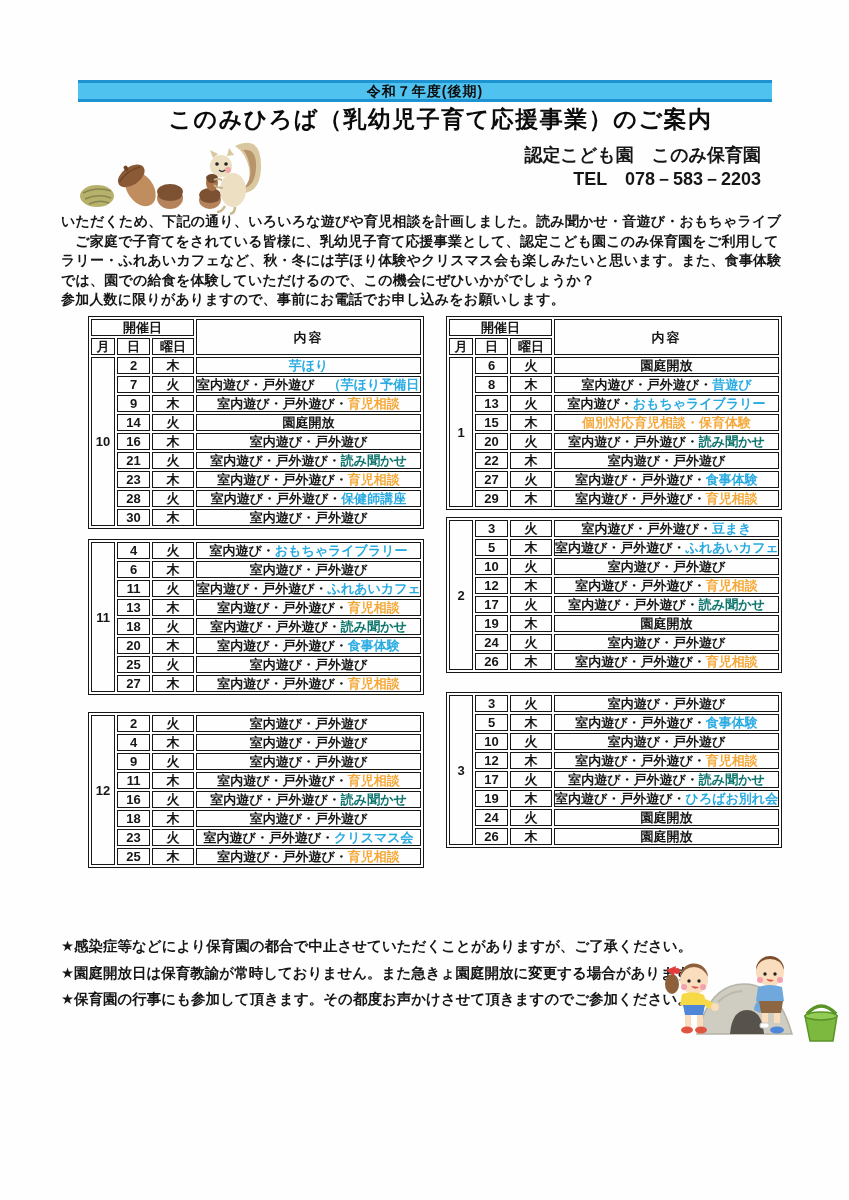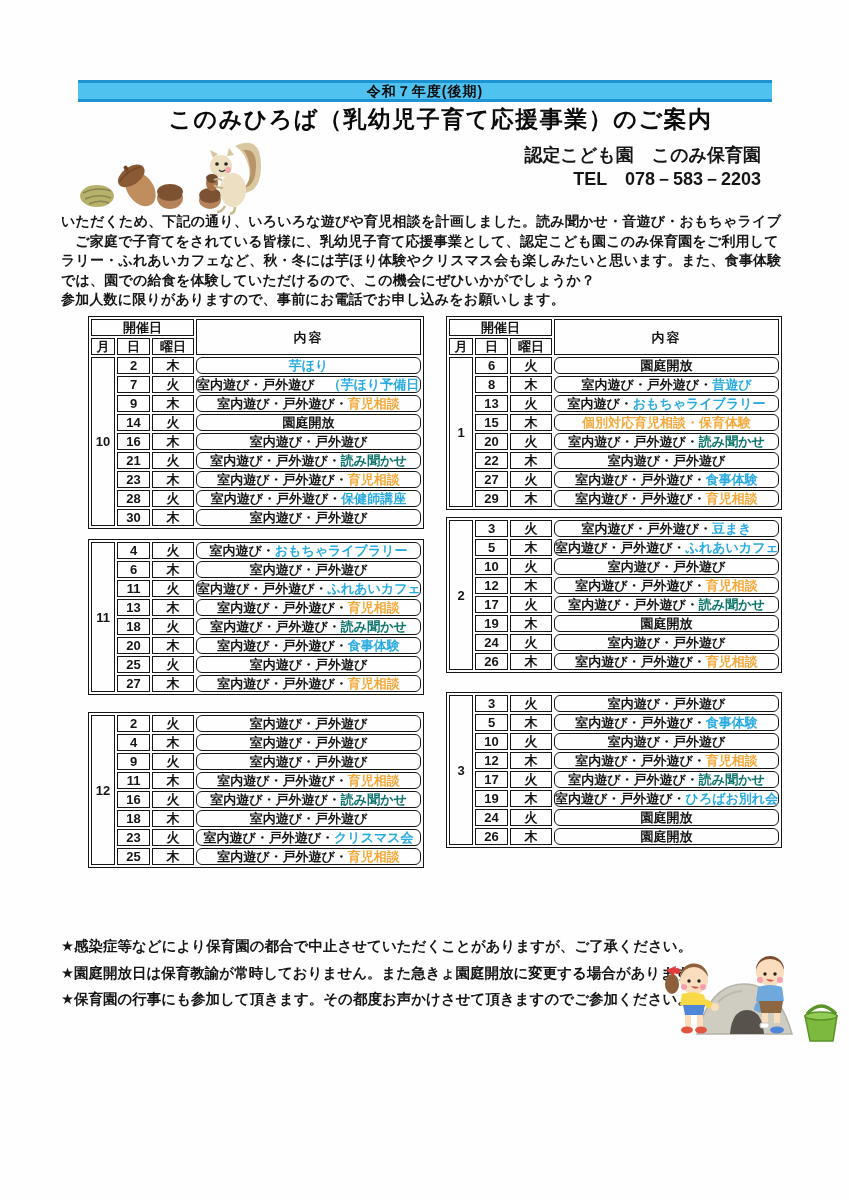--- a/index.html
+++ b/index.html
@@ -29,21 +29,21 @@
   #tcol-left table.sched:nth-of-type(1){margin-bottom:10px;}
   #tcol-left table.sched:nth-of-type(2){margin-bottom:17px;}
   #tcol-right table.sched:nth-of-type(1){margin-bottom:7px;}
   #tcol-right table.sched:nth-of-type(2){margin-bottom:19px;}
   table.sched td{border:1.5px solid #161616;height:15px;padding:0;font-size:13px;
     line-height:15px;text-align:center;overflow:hidden;white-space:nowrap;}
   td.hd{font-size:13px;}
   td.hd-naiyo{font-size:14px;letter-spacing:2px;}
   td.mo{font-size:14px;}
   td.dy{font-size:13.5px;}
-  td.ct{text-align:left;padding:0 4px;font-size:13.5px;border-radius:6px;}
+  td.ct{text-align:left;padding:0 4px;font-size:13.5px;}
   .c-k{color:#161616}.c-b{color:#29abe2}.c-o{color:#f5a93b}.c-g{color:#0f766e}
   .notes{position:absolute;left:61px;top:933px;font-size:14.5px;line-height:26.5px;}
   .children{position:absolute;left:652px;top:928px;width:196px;height:120px;}
 </style>
 </head>
 <body>
 
 <div class="page">
 
   <div class="banner">

